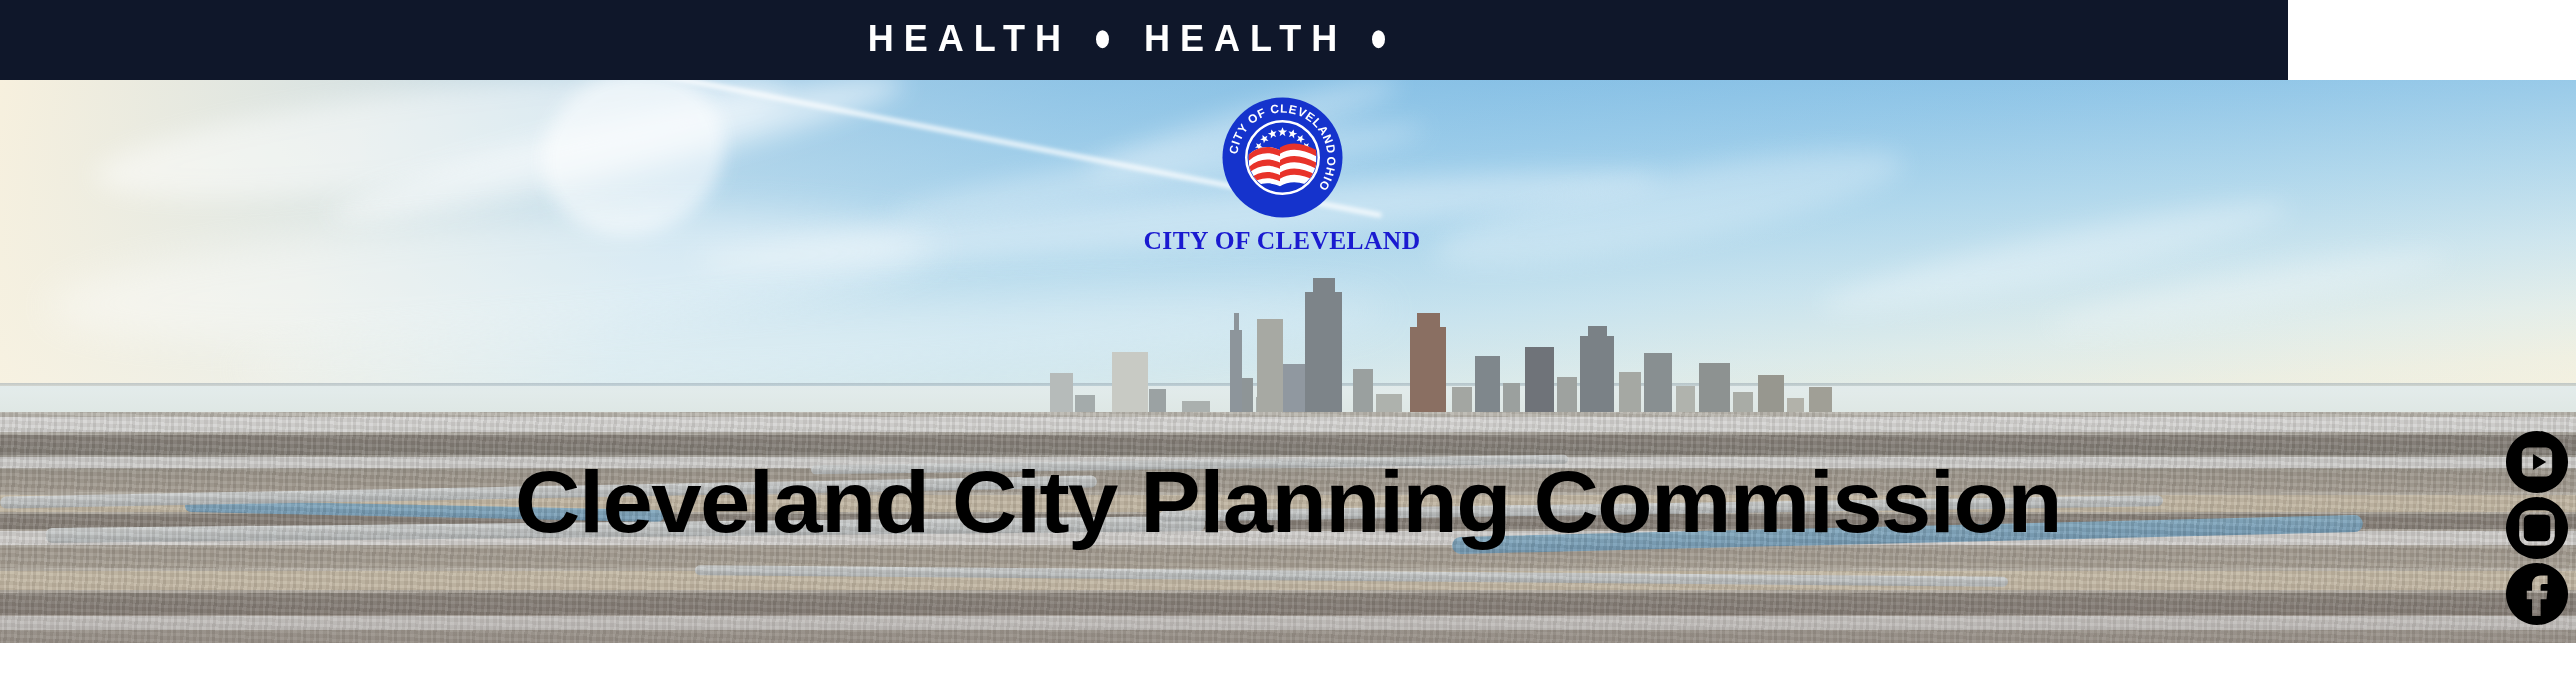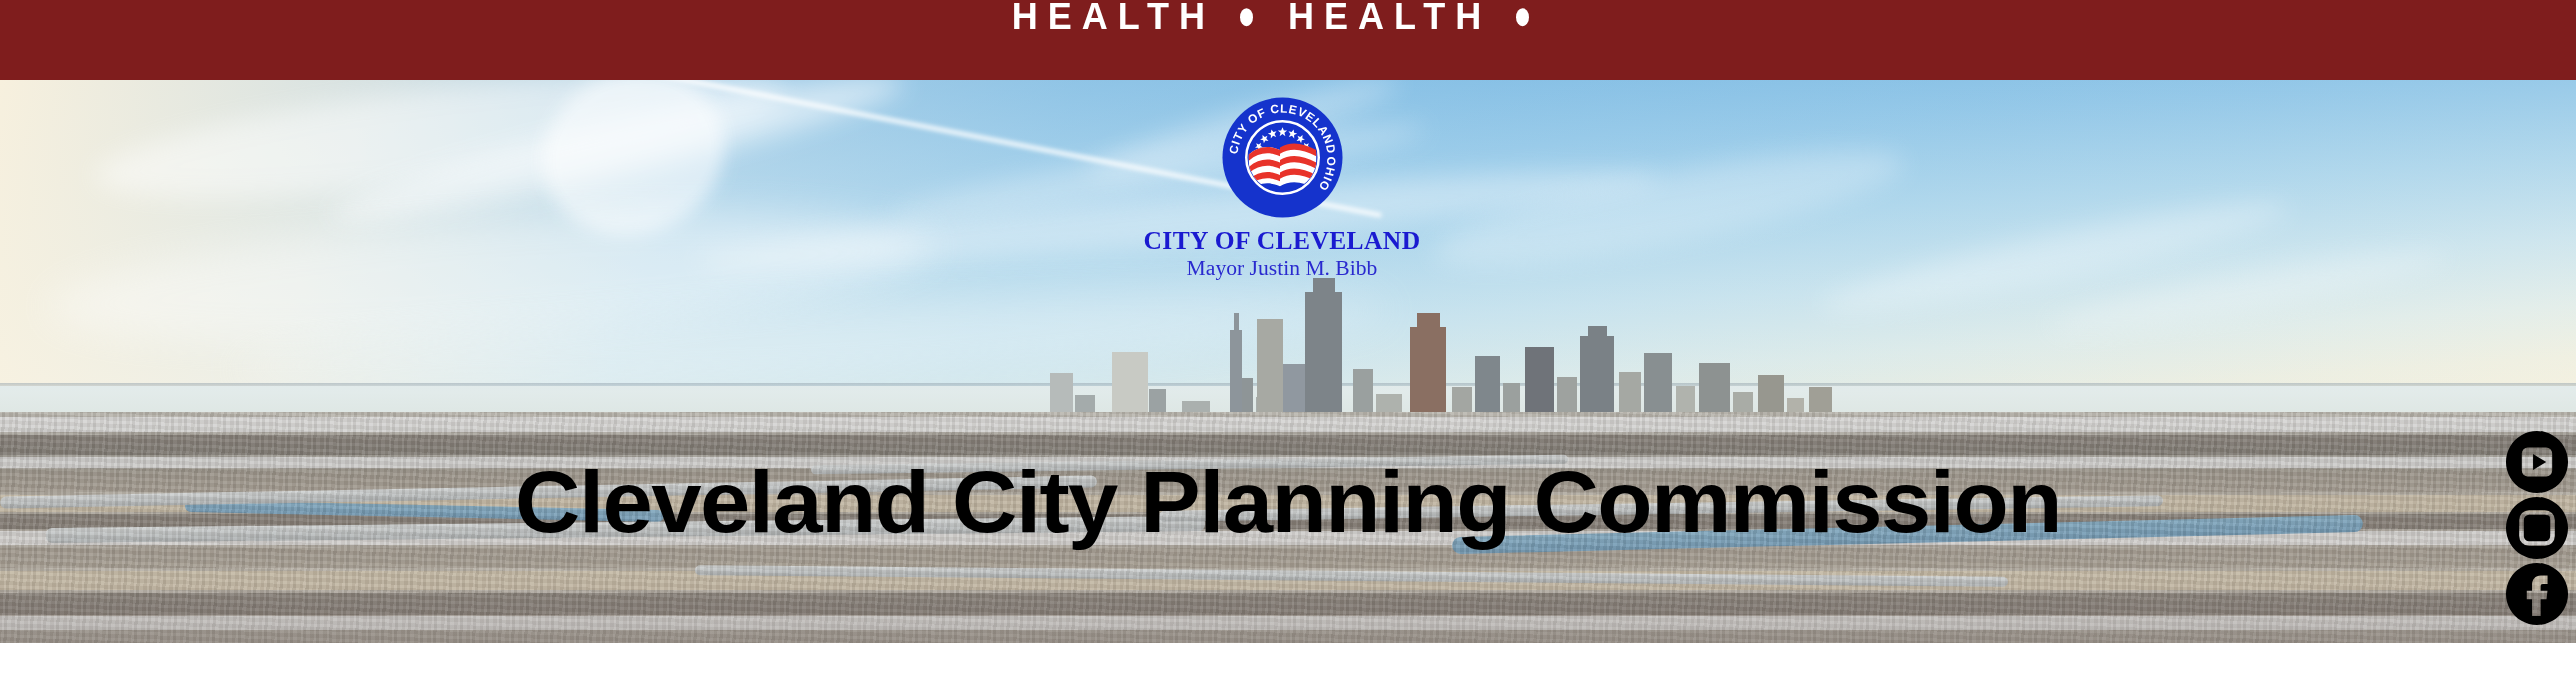--- a/index.html
+++ b/index.html
@@ -18,25 +18,25 @@
     height: 682px;
     background: #ffffff;
     overflow: hidden;
   }
 
   
   .tagline-bar {
     position: absolute;
     left: 0;
     top: 0;
-    width: 2576px;
+    width: 2288px;
     height: 80px;
-    background: #7f1d1d;
+    background: #0f172a;
     display: flex;
-    align-items: flex-start;
+    align-items: center;
     justify-content: center;
     z-index: 40;
   }
   .tagline-inner {
     display: flex;
     align-items: center;
     justify-content: center;
     gap: 0;
     transform: translateY(-0.8px);
   }
@@ -442,21 +442,20 @@
             <path d="M46,115 C62,102 78,100 96,108 L96,118 C78,110 62,112 46,125 Z" fill="#E8332A"></path>
             <path d="M46,135 C62,122 78,120 96,128 L96,138 C78,130 62,132 46,145 Z" fill="#E8332A"></path>
             <path d="M96,84 C112,74 132,76 154,88 L154,98 C132,86 112,84 96,94 Z" fill="#E8332A"></path>
             <path d="M96,104 C112,94 132,96 154,108 L154,118 C132,106 112,104 96,114 Z" fill="#E8332A"></path>
             <path d="M96,124 C112,114 132,116 154,128 L154,138 C132,126 112,124 96,134 Z" fill="#E8332A"></path>
           </g>
         </svg>
       </div>
 
       <div class="wordmark">CITY OF CLEVELAND</div>
-      <div class="mayor">Mayor Justin M. Bibb</div>
     </div>
 
     <div class="main-title">Cleveland City Planning Commission</div>
 
     <div class="social">
 
       <a class="social-btn" href="#">
         <svg viewBox="0 0 100 100" xmlns="http://www.w3.org/2000/svg">
           <path fill-rule="evenodd" clip-rule="evenodd" fill="#000000" d="M50,3 A47,47 0 1 1 49.99,3 Z
                    M27,37 a9,9 0 0 1 9,-9 h28 a9,9 0 0 1 9,9 v26 a9,9 0 0 1 -9,9 h-28 a9,9 0 0 1 -9,-9 Z"></path>

